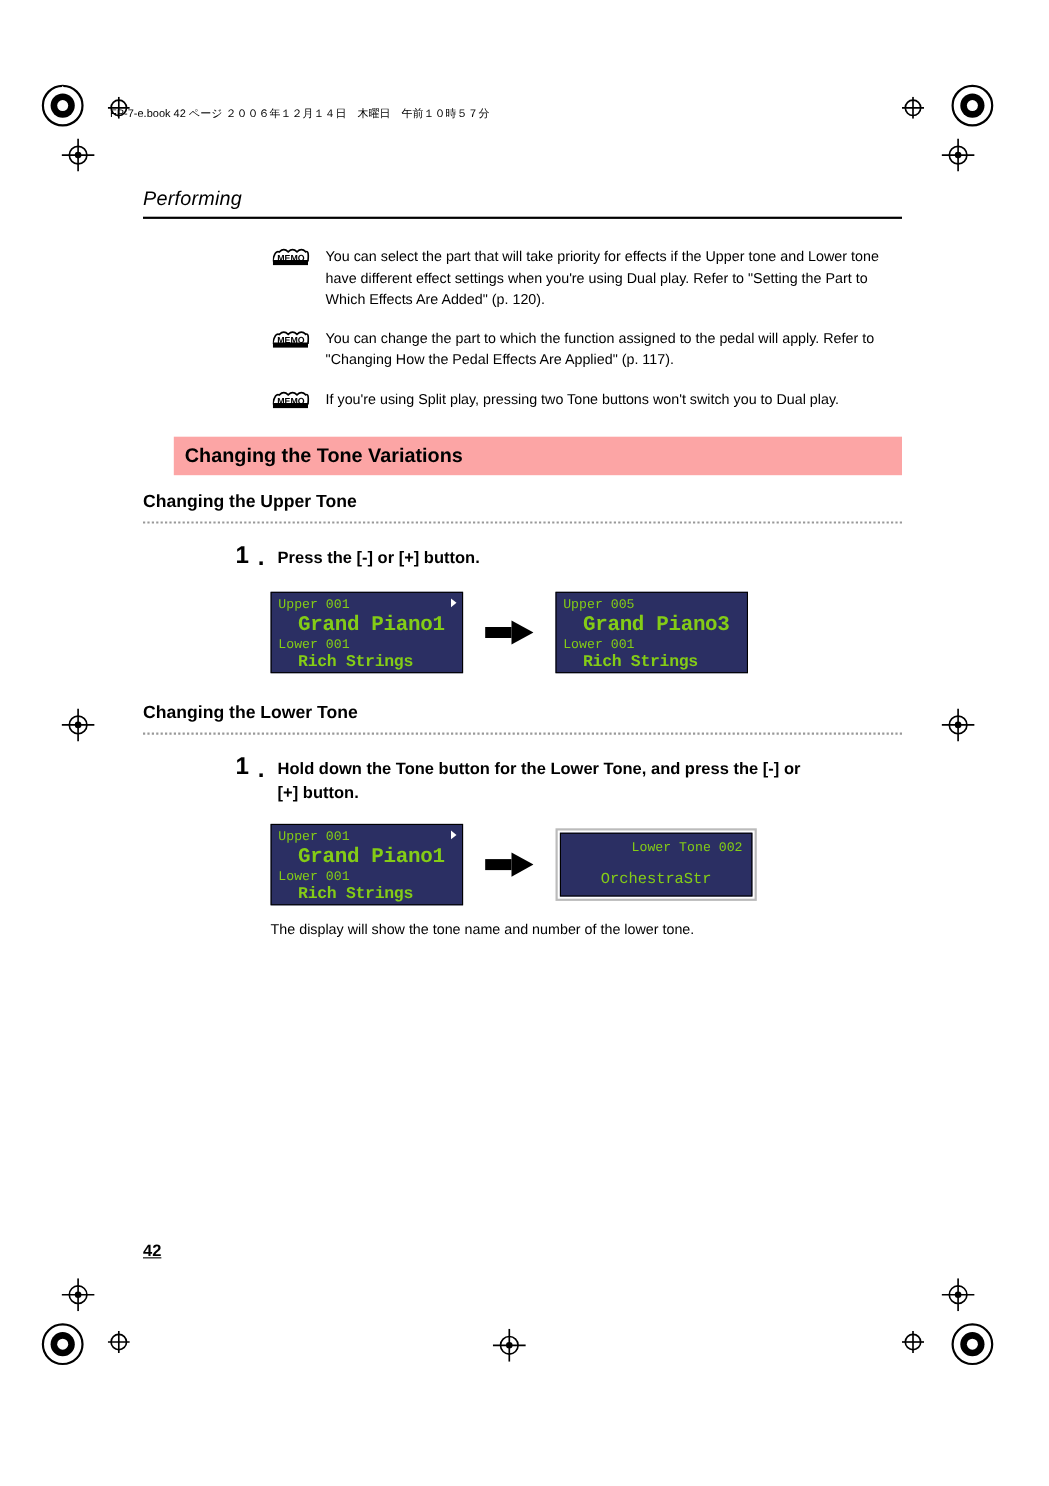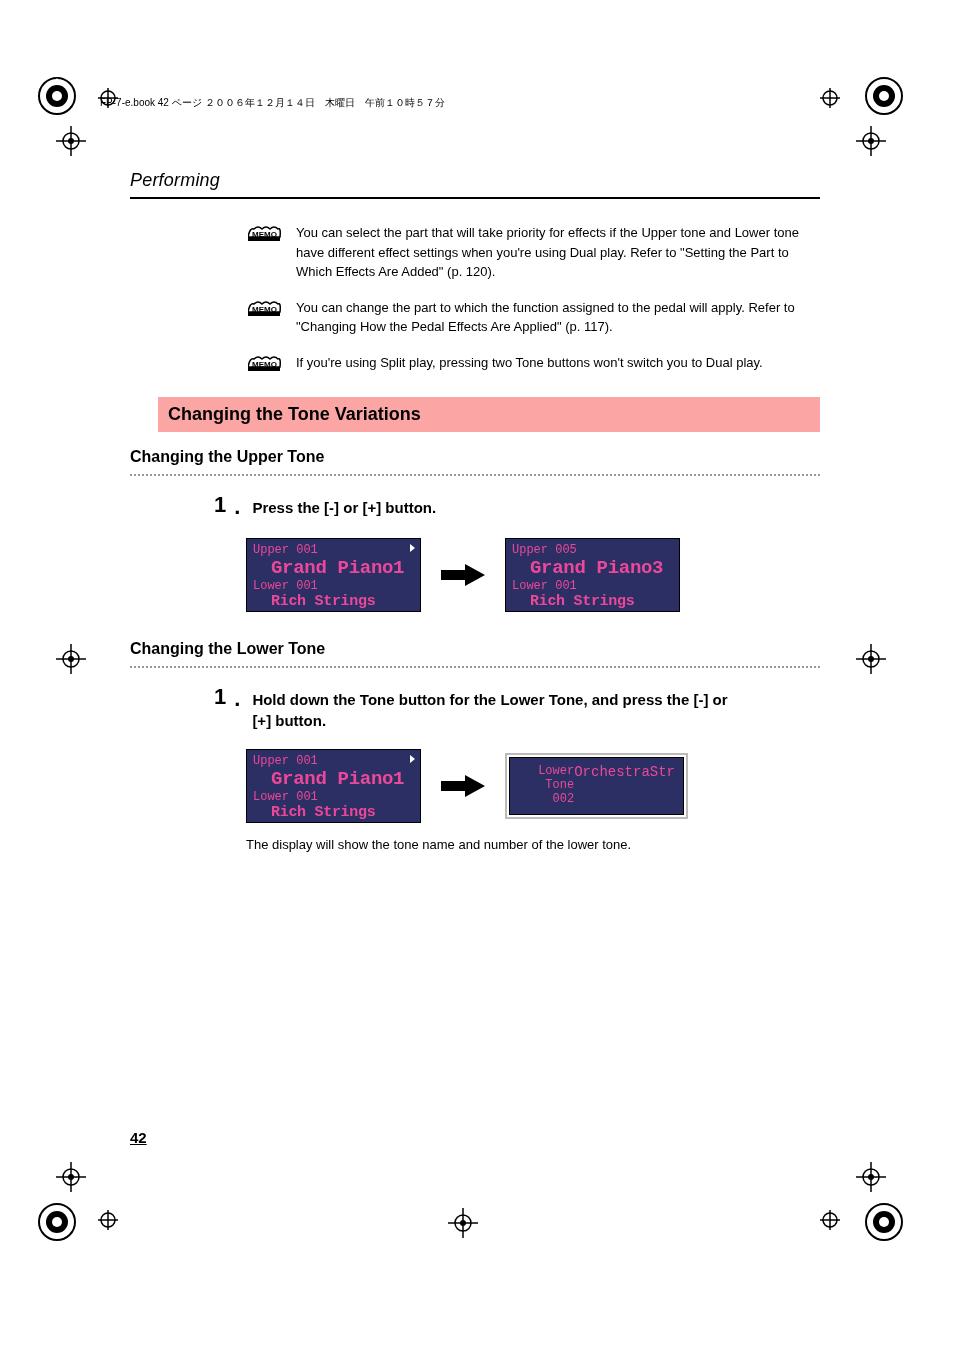--- a/index.html
+++ b/index.html
@@ -108,21 +108,21 @@
     display: flex;
     align-items: center;
     padding-left: 116px;
     margin-bottom: 28px;
   }
   .lcd {
     width: 175px;
     height: 74px;
     background: #2b2f63;
     border: 1px solid #000;
-    color: #ec4899;
+    color: #84cc16;
     font-family: "Courier New", monospace;
     position: relative;
     padding: 4px 6px;
   }
   .lcd .l1 { font-size: 12px; }
   .lcd .l2 { font-size: 19px; font-weight: bold; padding-left: 18px; letter-spacing: -0.3px; }
   .lcd .l3 { font-size: 12px; }
   .lcd .l4 { font-size: 15px; font-weight: bold; padding-left: 18px; letter-spacing: -0.3px; }
   .lcd .tri {
     position: absolute;
@@ -323,21 +323,21 @@
       <div class="l1">Upper 001</div>
       <div class="l2">Grand Piano1</div>
       <div class="l3">Lower 001</div>
       <div class="l4">Rich Strings</div>
     </div>
     <svg class="arrow-block" width="44" height="30">
       <rect x="0" y="10" width="24" height="10" fill="#000"></rect>
       <polygon points="24,4 44,15 24,26" fill="#000"></polygon>
     </svg>
     <div style="border:2px solid #bbb; padding:2px;">
-      <div class="lcd" style="height:58px; display:flex; justify-content:space-between; padding:6px 8px;">
+      <div class="lcd" style="height:58px; display:flex; flex-direction:column; justify-content:space-between; padding:6px 8px;">
         <div style="font-size:12px; text-align:right;">Lower Tone 002</div>
         <div style="font-size:14px; text-align:center;">OrchestraStr</div>
       </div>
     </div>
   </div>
 
   <div class="caption">The display will show the tone name and number of the lower tone.</div>
 
 </div>
 

